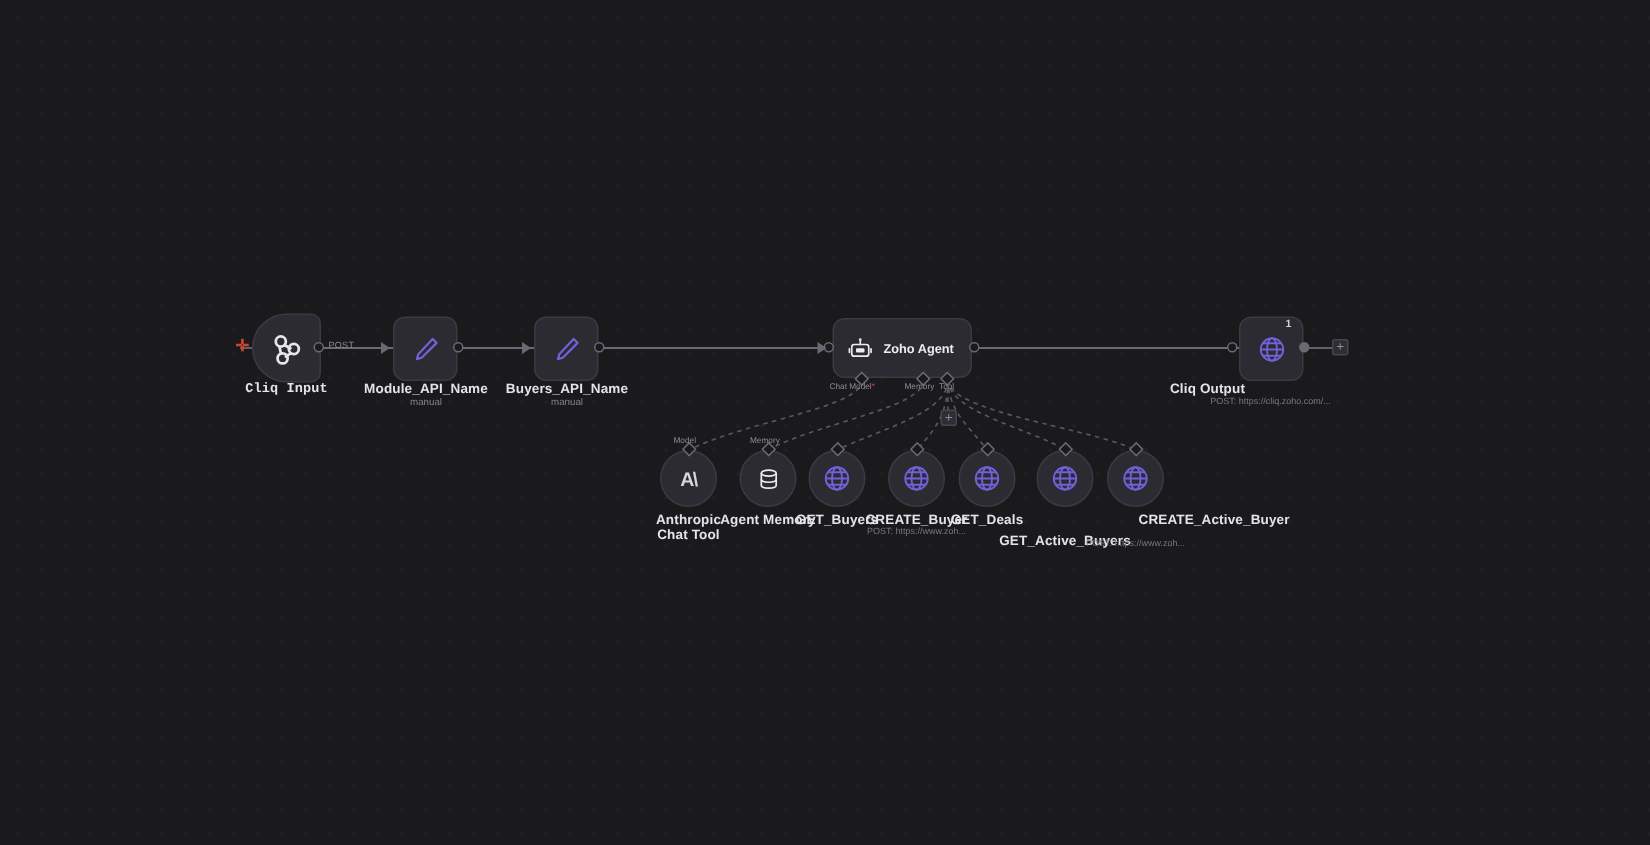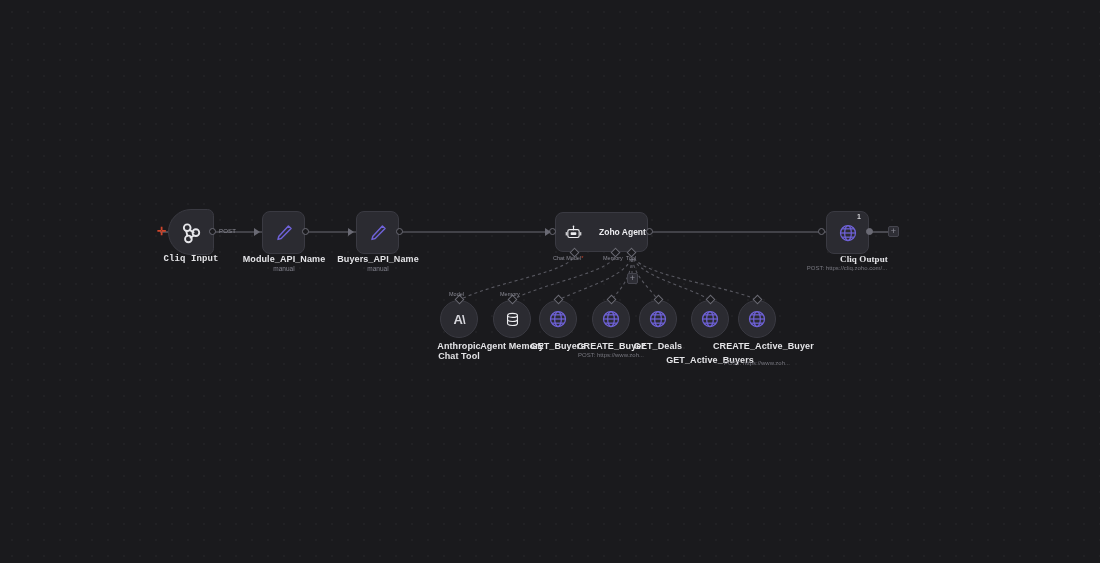--- a/index.html
+++ b/index.html
@@ -55,21 +55,21 @@
   .ic { display: block; }
   .pencil { width: 22px; height: 22px; }
   .globe  { width: 20px; height: 20px; }
   .robot  { width: 17px; height: 17px; }
   .webhook{ width: 26px; height: 26px; }
   .anth   { color: #d6d6dc; font-size: 13px; font-weight: bold; letter-spacing: -1px; font-family: "Liberation Sans", sans-serif; }
 
   
   #agent {
     left: 555px; top: 212px; width: 93px; height: 40px;
-    justify-content: flex-start; padding-left: 9px; gap: 17px;
+    justify-content: flex-start; padding-left: 9px; gap: 7px;
   }
   #agent .title { color: #ededf0; font-size: 8.5px; font-weight: bold; }
 
   
   .port {
     position: absolute; width: 7px; height: 7px;
     border-radius: 50%;
     background: #1a1a1d; border: 1.4px solid #6a6a74;
   }
   .port.filled { background: #6a6a74; }
@@ -206,21 +206,21 @@
       <ellipse cx="12" cy="12" rx="4" ry="9"></ellipse>
       <path d="M3 12 H21"></path>
       <path d="M4.6 7 H19.4"></path>
       <path d="M4.6 17 H19.4"></path>
     </svg>
   </div>
   <span class="badge" style="left:857px; top:213px;">1</span>
   <div class="port" style="left:818px; top:228px;"></div>
   <div class="port filled" style="left:866px; top:228px;"></div>
   <div class="plus-end" style="left:888px; top:226px;">+</div>
-  <div class="node-label" style="left:864px; top:254px;font-family:Liberation Serif, serif;">Cliq Output</div>
+  <div class="node-label" style="left:805px; top:254px;">Cliq Output</div>
   <div class="node-sub wrapurl" style="left:847px; top:265px;">POST: https://cliq.zoho.com/...</div>
 
   <div class="subnode" style="left:440px; top:300px;">
     <span class="anth">A\</span>
   </div>
   <div class="diamond" style="left:456px; top:296px;"></div>
   <span class="conn-label" style="left:449px; top:291px;">Model</span>
   <div class="node-label" style="left:459px; top:341px; width:62px; white-space:normal;">Anthropic Chat Tool</div>
 
   <div class="subnode" style="left:493px; top:300px;">
@@ -286,16 +286,16 @@
   <div class="subnode" style="left:738px; top:300px;">
     <svg class="ic globe" viewBox="0 0 24 24" fill="none" stroke="#6f62d8" stroke-width="1.5">
       <circle cx="12" cy="12" r="9"></circle>
         <ellipse cx="12" cy="12" rx="4" ry="9"></ellipse>
       <path d="M3 12 H21"></path>
         <path d="M4.6 7 H19.4"></path>
         <path d="M4.6 17 H19.4"></path>
     </svg>
   </div>
   <div class="diamond" style="left:754px; top:296px;"></div>
-  <div class="node-label" style="left:726px; top:341px; width:66px; white-space:normal;padding-left:20px;">CREATE_Active_Buyer</div>
+  <div class="node-label" style="left:772px; top:341px; width:66px; white-space:normal;padding-left:20px;">CREATE_Active_Buyer</div>
   <div class="node-sub wrapurl" style="left:757px; top:360px;">POST: https://www.zoh...</div>
 
 </div>
 
 </body></html>

